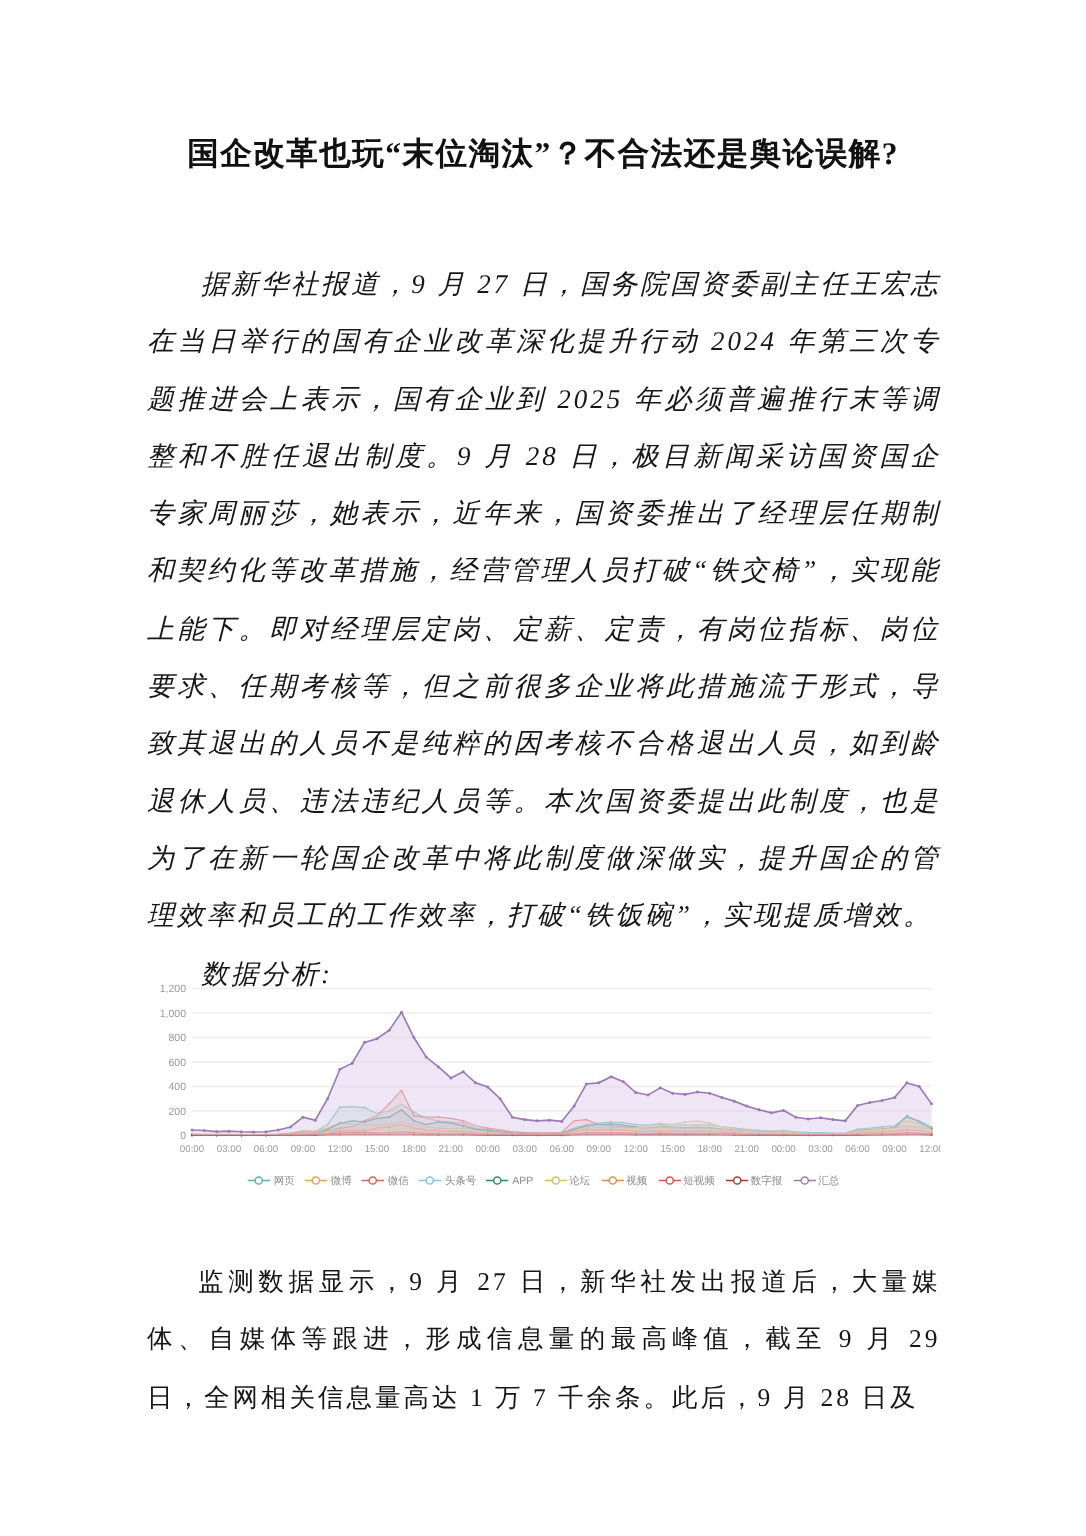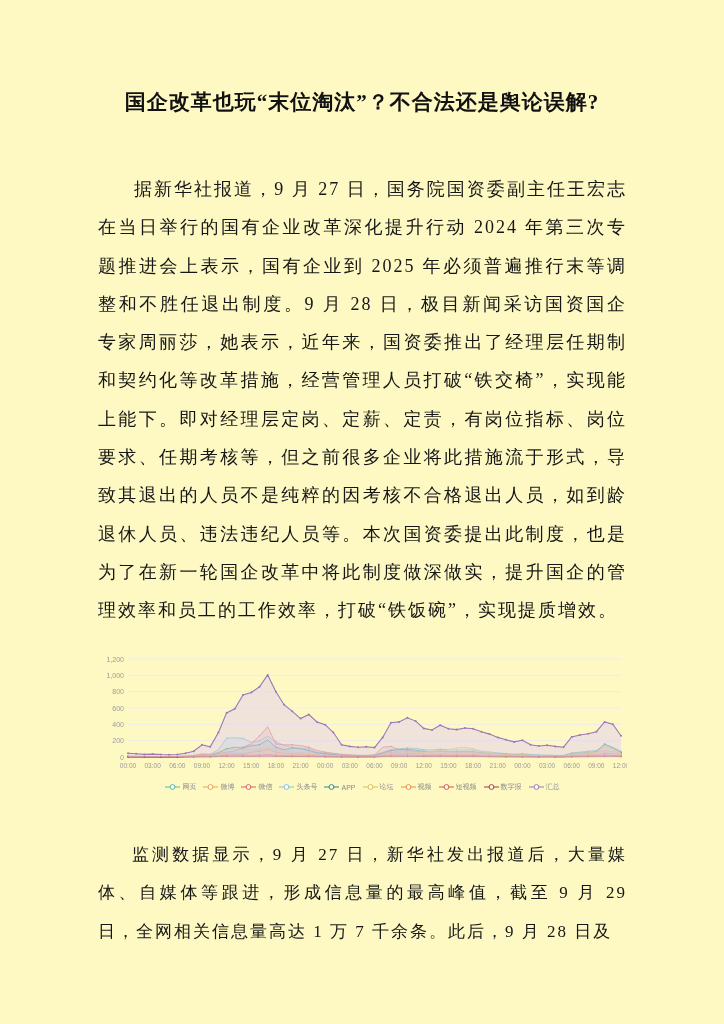--- a/index.html
+++ b/index.html
@@ -1,37 +1,37 @@
 <!DOCTYPE html>
 <html><head>
 <meta charset="utf-8">
 <style>
   html,body{margin:0;padding:0;background:#e9e9e9;}
   .page{
     position:relative;
     width:724px;height:1024px;
     margin:0 auto;
-    background:#fef9c3;
+    background:#ffffff;
     font-family:"Liberation Serif","DejaVu Serif",serif;
     color:#1a1a1a;
     overflow:hidden;
   }
   .doc-title{
     position:absolute;
     top:88px;left:0;width:724px;
     margin:0;
     text-align:center;
     font-size:21px;
     font-weight:bold;
     letter-spacing:1px;
     color:#111;
   }
   .article-body{
     position:absolute;
-    top:170px;left:98px;width:529px;
+    top:170px;left:98px;width:529px;font-style:italic;
   }
   .article-body p{
     margin:0;
     font-size:18px;
     line-height:38.3px;
     text-align:justify;
     text-justify:inter-character;
     letter-spacing:2px;
     text-indent:2em;
     color:#161616;
@@ -71,20 +71,21 @@
 </style>
 </head>
 <body>
 
 <div class="page">
 
   <h1 class="doc-title">国企改革也玩“末位淘汰”？不合法还是舆论误解?</h1>
 
   <div class="article-body">
     <p>据新华社报道，9 月 27 日，国务院国资委副主任王宏志在当日举行的国有企业改革深化提升行动 2024 年第三次专题推进会上表示，国有企业到 2025 年必须普遍推行末等调整和不胜任退出制度。9 月 28 日，极目新闻采访国资国企专家周丽莎，她表示，近年来，国资委推出了经理层任期制和契约化等改革措施，经营管理人员打破“铁交椅”，实现能上能下。即对经理层定岗、定薪、定责，有岗位指标、岗位要求、任期考核等，但之前很多企业将此措施流于形式，导致其退出的人员不是纯粹的因考核不合格退出人员，如到龄退休人员、违法违纪人员等。本次国资委提出此制度，也是为了在新一轮国企改革中将此制度做深做实，提升国企的管理效率和员工的工作效率，打破“铁饭碗”，实现提质增效。</p>
+    <p>数据分析:</p>
   </div>
 
   <figure class="chart-figure">
     <svg id="chart-svg" width="529" height="127">
         <line x1="30" y1="104" x2="523" y2="104" stroke="#dddddd" stroke-width="1"></line>
         <text x="26" y="106.5" text-anchor="end" font-size="7" fill="#999999" font-family="&quot;Liberation Sans&quot;,&quot;DejaVu Sans&quot;,sans-serif">0</text>
         <line x1="30" y1="87.66666666666667" x2="523" y2="87.66666666666667" stroke="#ededed" stroke-width="1"></line>
         <text x="26" y="90.16666666666667" text-anchor="end" font-size="7" fill="#999999" font-family="&quot;Liberation Sans&quot;,&quot;DejaVu Sans&quot;,sans-serif">200</text>
         <line x1="30" y1="71.33333333333334" x2="523" y2="71.33333333333334" stroke="#ededed" stroke-width="1"></line>
         <text x="26" y="73.83333333333334" text-anchor="end" font-size="7" fill="#999999" font-family="&quot;Liberation Sans&quot;,&quot;DejaVu Sans&quot;,sans-serif">400</text>

